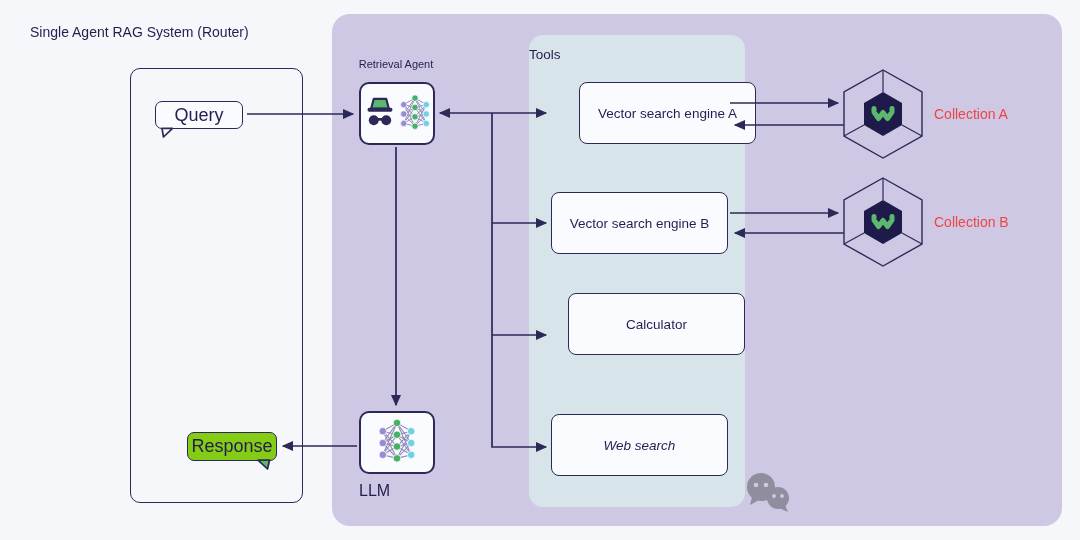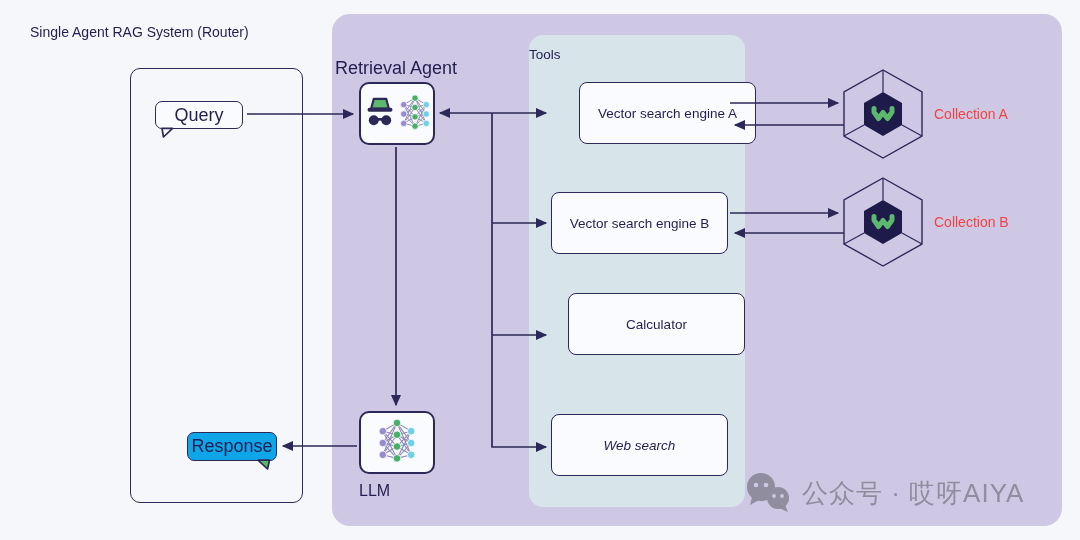--- a/index.html
+++ b/index.html
@@ -4,27 +4,27 @@
 <style>
   * { margin:0; padding:0; box-sizing:border-box; }
   html,body { width:1080px; height:540px; }
   body { font-family:"Liberation Sans", sans-serif; background:#f6f7fa; position:relative; overflow:hidden; }
   .abs { position:absolute; }
 
   #left-container { left:130px; top:68px; width:173px; height:435px; border:1.6px solid #2c2857; border-radius:10px; }
 
   .bubble { border:1.8px solid #2c2857; border-radius:7px; background:#fafbff; display:flex; align-items:center; justify-content:center; font-size:18px; color:#221e4f; }
   #query-box { left:155px; top:101px; width:88px; height:28px; }
-  #response-box { left:187px; top:432px; width:90px; height:29px; background:#0ea5e9; }
+  #response-box { left:187px; top:432px; width:90px; height:29px; background:#84cc16; }
 
   #purple-panel { left:332px; top:14px; width:730px; height:512px; background:#cfc8e4; border-radius:18px; }
   #tools-panel { left:529px; top:35px; width:216px; height:472px; background:#d7e4ea; border-radius:14px; }
   #tools-label { left:529px; top:47px; width:216px; text-align:left; font-size:13.5px; color:#221e4f; }
 
-  #retrieval-agent-label { left:332px; top:58px; width:128px; text-align:center; font-size:18px; color:#221e4f; }
+  #retrieval-agent-label { left:332px; top:58px; width:128px; text-align:center; font-size:11px; color:#221e4f; }
   .icon-box { background:#fafbff; border:2px solid #2c2857; border-radius:10px; display:flex; align-items:center; justify-content:center; gap:4px; }
   #agent-box { left:359px; top:82px; width:76px; height:63px; }
   #llm-box { left:359px; top:411px; width:76px; height:63px; }
   #llm-label { left:359px; top:482px; width:76px; text-align:left; font-size:16px; color:#221e4f; }
 
   .tool-box { left:551px; width:177px; height:62px; background:#fafbff; border:1.8px solid #2c2857; border-radius:8px; display:flex; align-items:center; justify-content:center; font-size:13.5px; color:#221e4f; }
   #tool-a { top:82px;margin-left:28px; } #tool-b { top:192px; } #tool-c { top:293px;margin-left:17px; } #tool-d { top:414px;font-style:italic; }
 
   .collection-label { left:934px; width:120px; font-size:14px; color:#ef4444; }
   #collection-a-label { top:106px; } #collection-b-label { top:214px; }
@@ -207,14 +207,13 @@
   <svg width="48" height="42" viewBox="0 0 48 42">
     <circle cx="17" cy="15" r="14" fill="#908d9f"></circle>
     <path d="M8,25 L6,33 L15,28 z" fill="#908d9f"></path>
     <circle cx="34" cy="26" r="11" fill="#908d9f"></circle>
     <path d="M41,33 L44,40 L35,36 z" fill="#908d9f"></path>
     <circle cx="12" cy="13" r="2.3" fill="#cfc8e4"></circle>
     <circle cx="22" cy="13" r="2.3" fill="#cfc8e4"></circle>
     <circle cx="30" cy="24" r="1.9" fill="#cfc8e4"></circle>
     <circle cx="38" cy="24" r="1.9" fill="#cfc8e4"></circle>
   </svg>
-  <span>公众号 · 哎呀AIYA</span>
 </div>
 
 </body></html>

